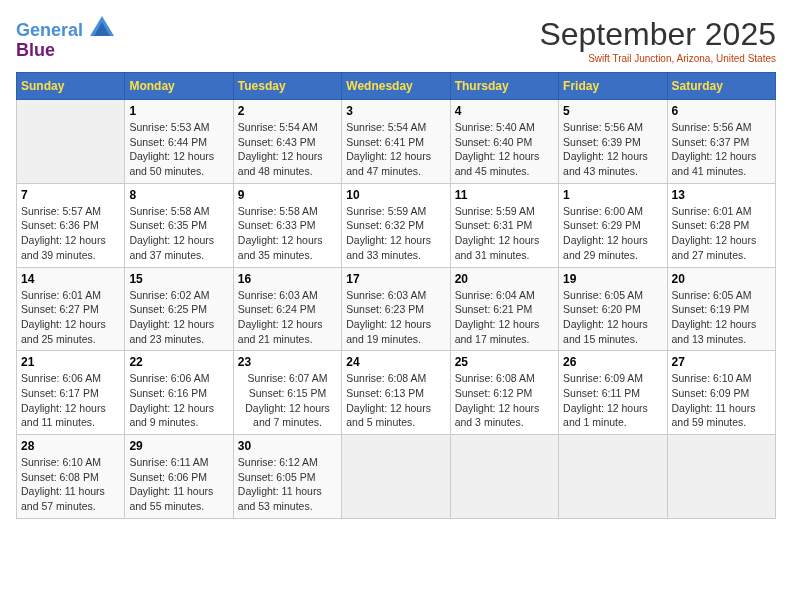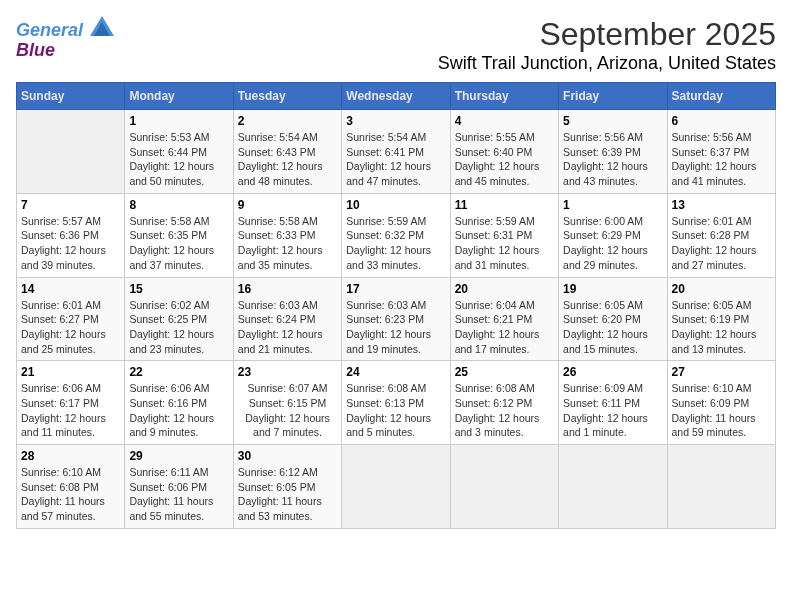--- a/index.html
+++ b/index.html
@@ -12,21 +12,20 @@
     }
     .header {
       display: flex;
       justify-content: space-between;
       align-items: flex-start;
       margin-bottom: 8px;
     }
     .logo {
       display: flex;
       align-items: center;
-      font-style: italic;
     }
     .logo-text {
       font-size: 18px;
       font-weight: bold;
       color: #333;
       line-height: 1.1;
     }
     .logo-text span {
       color: #4a90d9;
     }
@@ -38,31 +37,31 @@
     .title-block {
       text-align: right;
       margin-left: 22px;
     }
     .month-title {
       font-size: 32px;
       color: #333;
       font-weight: normal;
     }
     .location {
-      font-size: 18px;
-      color: #000000;
+      font-size: 10px;
+      color: #c2410c;
     }
     table {
       width: 100%;
       border-collapse: collapse;
       font-size: 11px;
     }
     thead tr th {
       background-color: #3a6fc4;
-      color: #e5e5e5;
+      color: #fde047;
       padding: 6px 4px;
       text-align: left;
       font-size: 12px;
       border: 1px solid #2a5faa;
     }
     tbody tr td {
       vertical-align: top;
       border: 1px solid #ccc;
       padding: 4px;
       height: 80px;
@@ -143,21 +142,21 @@
         </td>
         <td>
           <div class="day-number">3</div>
           <div class="day-info" style="white-space: pre-line;">Sunrise: 5:54 AM
 Sunset: 6:41 PM
 Daylight: 12 hours
 and 47 minutes.</div>
         </td>
         <td>
           <div class="day-number">4</div>
-          <div class="day-info" style="white-space: pre-line;">Sunrise: 5:55 AM
+          <div class="day-info" style="white-space: pre-line;">Sunrise: 5:40 AM
 Sunset: 6:40 PM
 Daylight: 12 hours
 and 45 minutes.</div>
         </td>
         <td>
           <div class="day-number">5</div>
           <div class="day-info" style="white-space: pre-line;">Sunrise: 5:56 AM
 Sunset: 6:39 PM
 Daylight: 12 hours
 and 43 minutes.</div>

